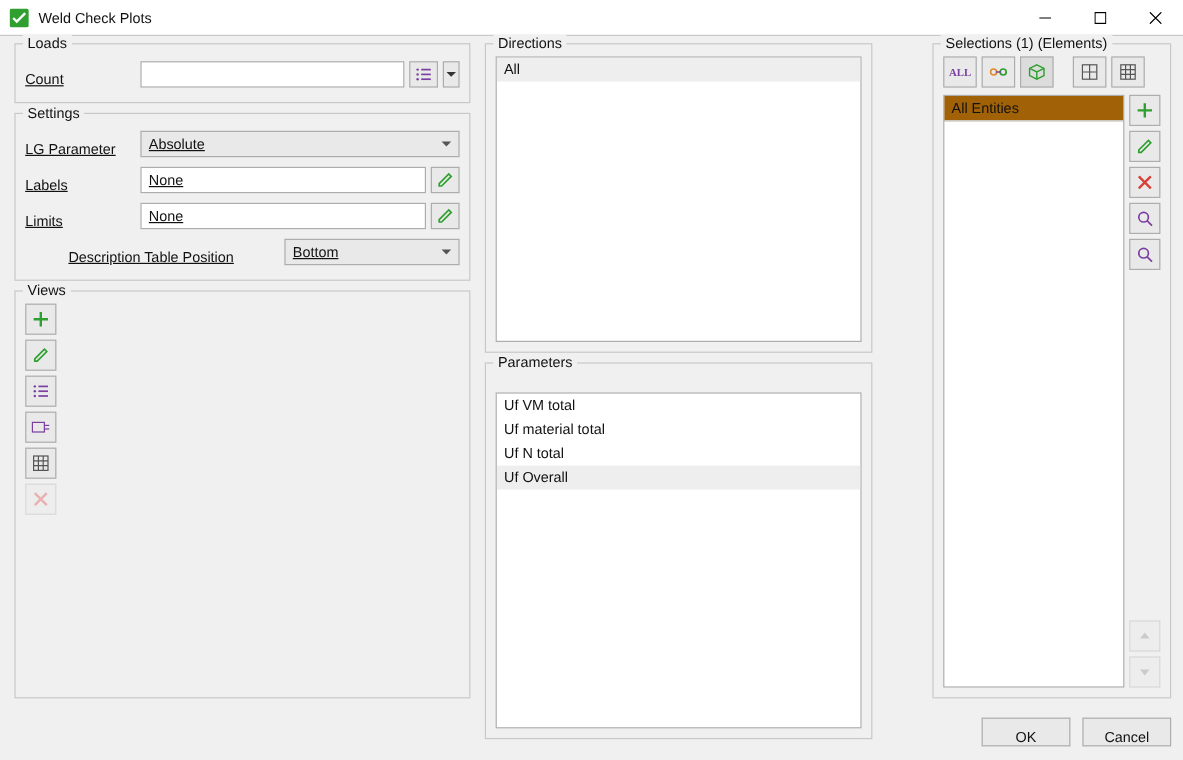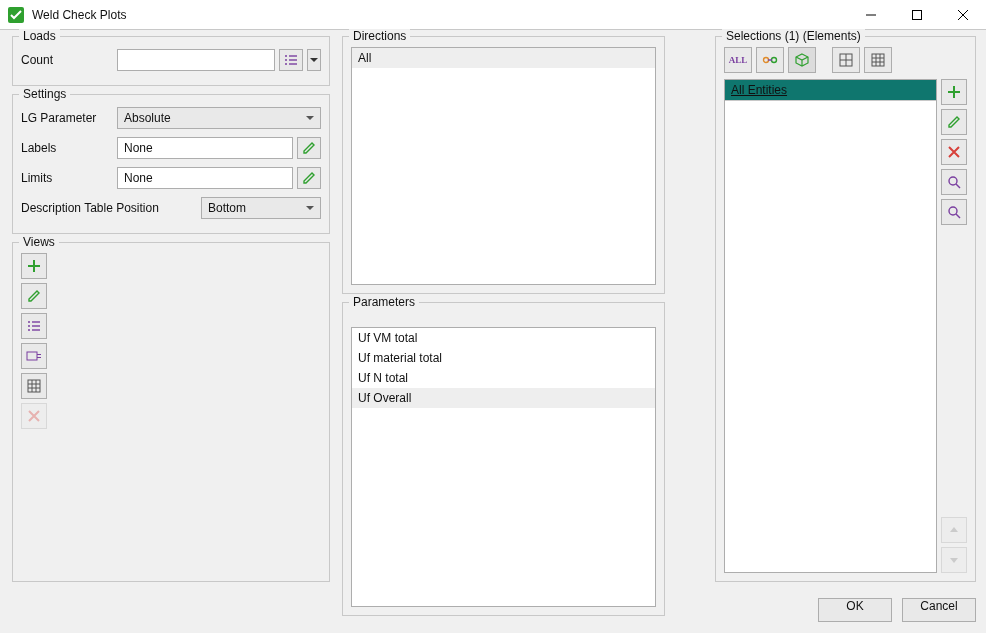--- a/index.html
+++ b/index.html
@@ -51,21 +51,21 @@
     cursor: default;
   }
 
   
   .content {
     display: flex;
     gap: 12px;
     padding: 6px 10px 8px 12px;
     height: 560px;
   }
-  .col-left { width: 318px; display:flex; flex-direction:column; gap:8px; }
+  .col-left { width: 380px; display:flex; flex-direction:column; gap:8px; }
   .col-mid  { width: 323px; display:flex; flex-direction:column; gap:8px; }
   .col-right{ flex:1; display:flex; flex-direction:column;padding-left:38px; }
 
   
   .group {
     border: 1px solid var(--border);
     padding: 10px 8px 8px 8px;
     position: relative;
     background: var(--panel-bg);
   }
@@ -74,30 +74,31 @@
     top: -8px;
     left: 6px;
     background: var(--panel-bg);
     padding: 0 4px;
     font-size: 12px;
   }
 
   
   .row {
     display: flex;
-    align-items: center;
+    align-items: flex-end;
     height: 26px;
     margin-bottom: 4px;
+    text-decoration: underline;
   }
   .row .label {
     width: 96px;
     color: var(--text);
   }
   .row .label.muted { color: var(--text-muted); }
-  .row.wide-label .label { width: 180px; }
+  .row.wide-label .label { width: 180px; margin-left: 36px; }
 
   input.text, .select, .readonly {
     height: 22px;
     border: 1px solid var(--border-darker);
     background: var(--white);
     padding: 0 6px;
     font: inherit;
   }
 
   .count-wrap {
@@ -192,38 +193,37 @@
     gap:4px;
   }
   .sel-list {
     flex:1;
     border:1px solid var(--border-darker);
     background: var(--white);
   }
   .sel-header {
     border-bottom: 1px solid var(--border);
     padding: 3px 6px;
-    background: #0f766e;
-    text-decoration: underline;
+    background: #a16207;
   }
 
   
   .footer {
     display:flex;
     justify-content:flex-end;
     gap:10px;
     padding: 8px 10px 0 0;
   }
   .dlg-btn {
     min-width: 74px;
     height: 24px;
     border: 1px solid var(--border-darker);
     background: var(--btn-bg);
     cursor: default;
-    display:flex;align-items:flex-start;justify-content:center;
+    display:flex;align-items:flex-end;justify-content:center;
   }
 
   
   svg { display:block; }
 
   
   #directions-list { height: 238px; }
   #parameters-list { height: 280px; margin-top: 14px; }
   #views-group-inner { height: 280px; }
   #views-list { flex:1; }

